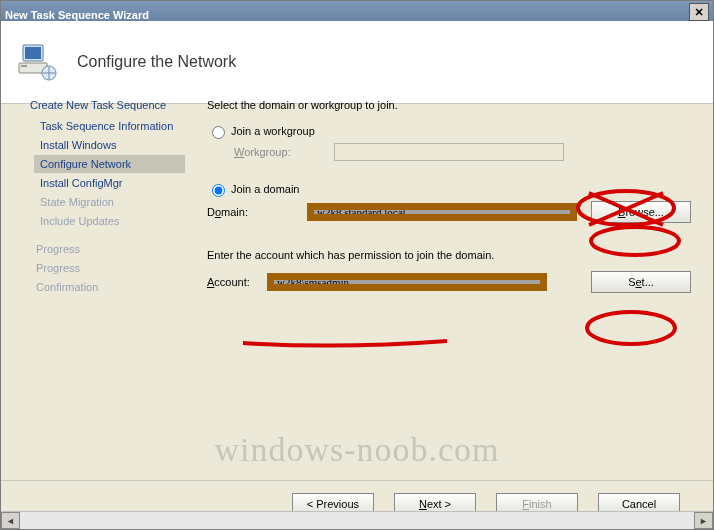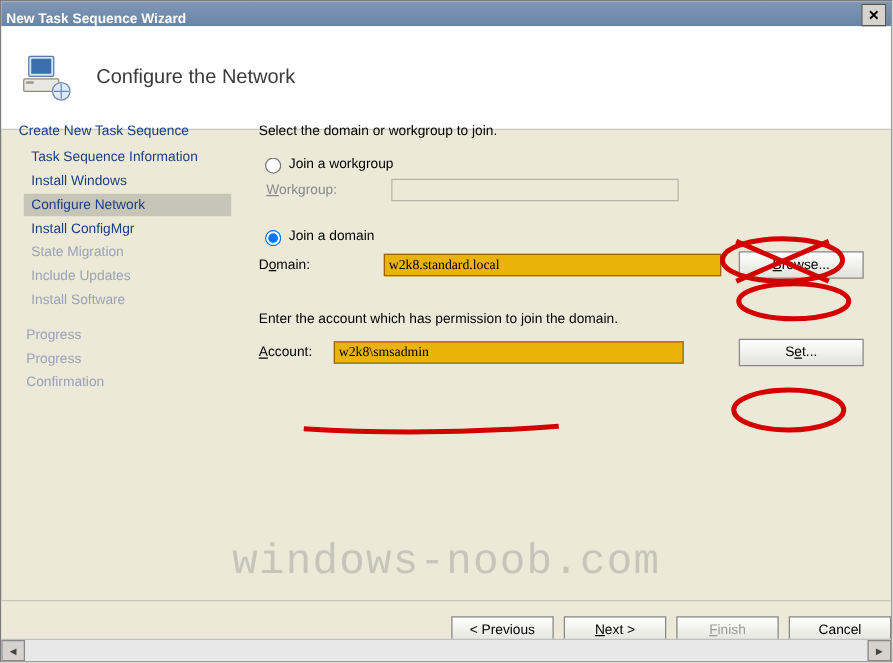--- a/index.html
+++ b/index.html
@@ -4,49 +4,49 @@
 <style>
   html,body{margin:0;padding:0;font-family:"Tahoma","Segoe UI",sans-serif;font-size:11px;color:#000;background:#fff}
   .window{width:714px;height:530px;background:#ece9d8;border:1px solid #7b7b7b;box-sizing:border-box;position:relative;overflow:hidden}
   .titlebar{height:20px;background:linear-gradient(#7f98b8,#6a84a6);color:#fff;display:flex;align-items:flex-end;padding:0 4px;font-weight:bold;font-size:11px}
   .titlebar .spacer{flex:1}
   .titlebar .closebtn{width:18px;height:16px;background:#d6d3ce;border:1px solid #555;color:#000;display:flex;align-items:center;justify-content:center;font-family:Arial;font-size:11px;font-weight:bold;cursor:pointer}
   .header{display:flex;align-items:center;padding:10px 14px;background:#fff;border-bottom:1px solid #c9c7ba;height:62px}
   .header .icon{margin-right:18px}
   .header .pagetitle{font-size:16px;color:#3a3a3a}
   .body{display:flex;position:absolute;top:84px;bottom:48px;left:0;right:0}
-  .sidebar{width:190px;padding:14px 6px 0 14px;box-sizing:border-box;overflow:hidden}
+  .sidebar{width:190px;padding:14px 6px 0 29px;box-sizing:border-box;overflow:hidden}
   .sidebar .groupttl{color:#1a3e87;font-size:11px;margin-bottom:6px}
   .sidebar .steps{margin-left:4px}
   .sidebar .step{padding:3px 6px;color:#1a3e87;font-size:11px;margin:1px 0;cursor:default}
   .sidebar .step.sel{background:#c7c5b8;color:#1a3e87}
   .sidebar .step.dis{color:#9aa2b5}
   .sidebar .bottomsteps{margin-top:10px}
   .sidebar .bottomsteps .step{margin-left:0}
   .content{flex:1;padding:14px 22px 0 16px;font-size:11px;color:#000;position:relative}
   .row{display:flex;align-items:center;margin:4px 0}
   .row .lbl{width:100px}
   .radio{margin-right:6px;vertical-align:middle}
-  .indent{margin-left:6px}
-  input[type=text]{font-family:Tahoma;font-size:11px;border:1px solid #a16207;padding:2px 3px;height:18px;box-sizing:border-box;background:#eab308}
+  .indent{margin-left:27px}
+  input[type=text]{font-family:Tahoma;font-size:11px;border:7px solid #a16207;padding:2px 3px;height:18px;box-sizing:border-box;background:#a3a3a3}
   input[disabled]{background:#ece9d8;color:#888;border:1px solid #b5b5a8}
   .btn{height:22px;border:1px solid #888;background:linear-gradient(#fefefe,#e3e3db);padding:0 14px;font-size:11px;cursor:pointer;min-width:72px}
   .btn[disabled]{color:#9a9a9a;cursor:default}
   .u{text-decoration:underline}
   .actrow{display:flex;align-items:center;margin:4px 0}
   .actrow .lbl{width:100px}
   .actrow input{flex:1;margin-right:14px}
   .actrow .btn{width:100px}
   .footer{position:absolute;bottom:0;left:0;right:0;height:48px;border-top:1px solid #c9c7ba;background:#ece9d8}
-  .footer .btns{position:absolute;right:0;top:12px;display:flex;gap:8px}
+  .footer .btns{position:absolute;right:33px;top:12px;display:flex;gap:20px}
   .footer .btn{min-width:82px}
   .scrollbar{position:absolute;left:0;right:0;bottom:0;height:17px;background:#e8e8e8;border-top:1px solid #c0c0c0;display:flex;align-items:center}
   .scrollbar .arrow{width:17px;height:15px;background:#d6d3ce;border:1px solid #888;display:flex;align-items:center;justify-content:center;font-size:9px;color:#444}
   .scrollbar .track{flex:1}
-  .watermark{position:absolute;left:50%;top:430px;transform:translateX(-50%);font-size:34px;color:rgba(120,120,120,.32);pointer-events:none;letter-spacing:1px;font-family:Liberation Mono, monospace}
+  .watermark{position:absolute;left:50%;top:430px;transform:translateX(-50%);font-size:34px;color:rgba(120,120,120,.32);pointer-events:none;letter-spacing:1px;font-family:Liberation Serif, serif}
   
   .ann{position:absolute;pointer-events:none}
   .ann svg{overflow:visible}
 </style>
 </head>
 <body>
 
 <div class="window">
 
   <div class="titlebar">
@@ -74,21 +74,20 @@
   <div class="body">
     <div class="sidebar">
       <div class="groupttl">Create New Task Sequence</div>
       <div class="steps">
         <div class="step">Task Sequence Information</div>
         <div class="step">Install Windows</div>
         <div class="step sel">Configure Network</div>
         <div class="step">Install ConfigMgr</div>
         <div class="step dis">State Migration</div>
         <div class="step dis">Include Updates</div>
-        <div class="step dis">Install Software</div>
       </div>
       <div class="bottomsteps">
         <div class="step dis">Progress</div>
         <div class="step dis">Progress</div>
         <div class="step dis">Confirmation</div>
       </div>
     </div>
 
     <div class="content">
       <div style="margin-bottom:12px">Select the domain or workgroup to join.</div>

